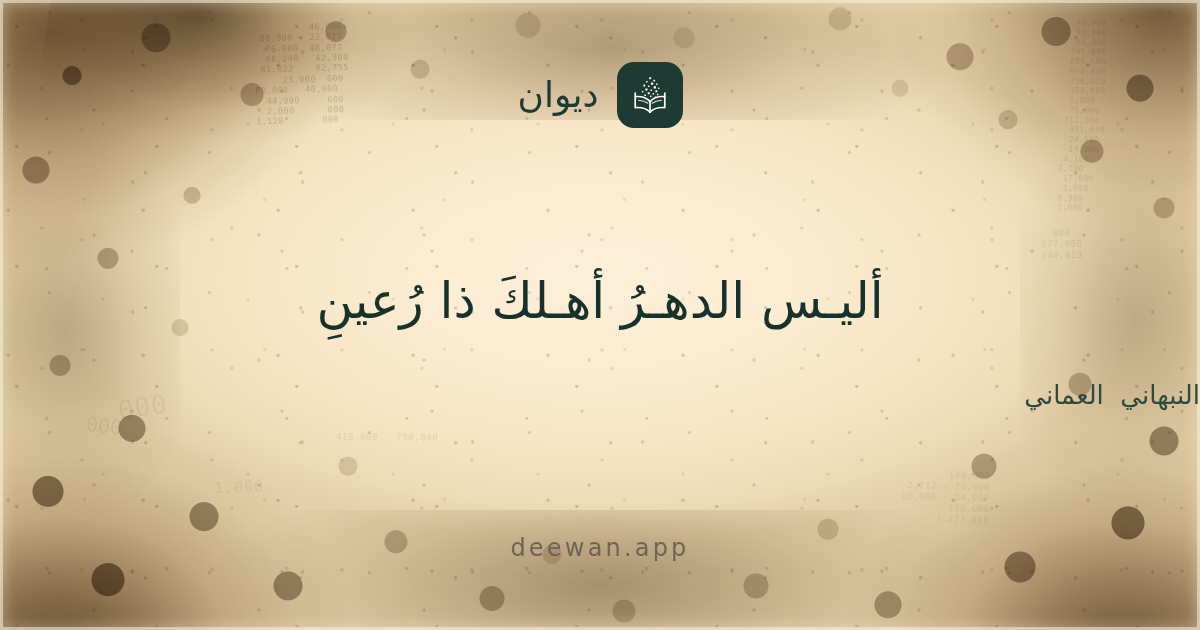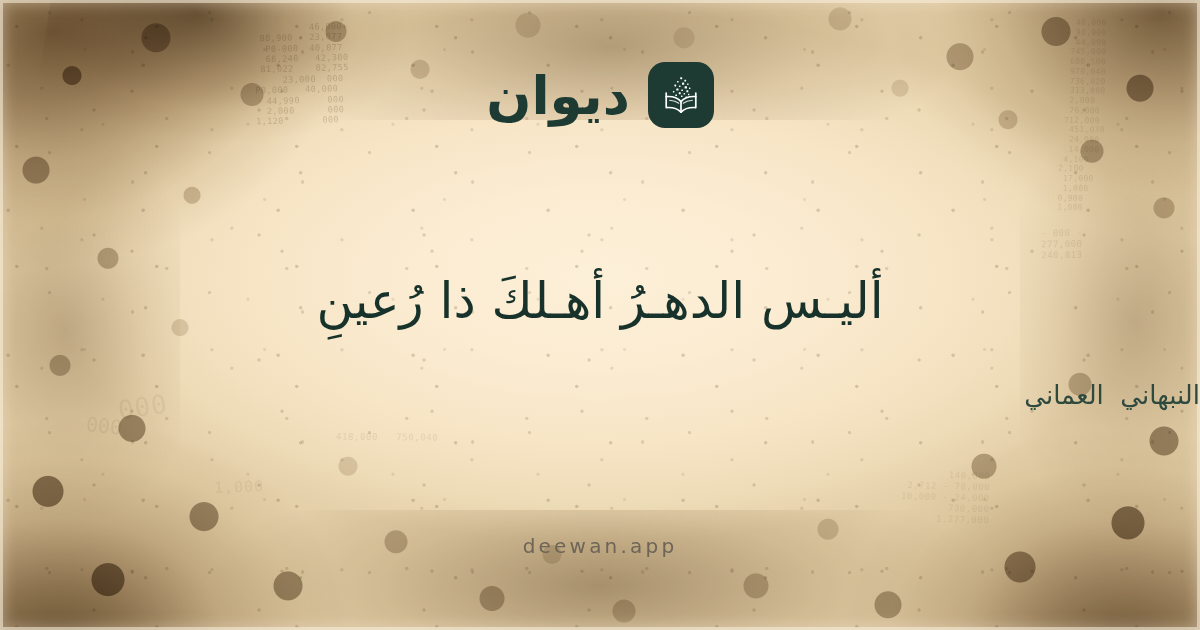--- a/index.html
+++ b/index.html
@@ -280,22 +280,22 @@
     height: 66px;
     border-radius: 17px;
     background: #1d3b33;
     display: flex;
     align-items: center;
     justify-content: center;
     flex: 0 0 auto;
   }
   .brand-mark svg { display: block; }
   .brand-name {
-    font-size: 53px;
-    font-weight: 700;
+    font-size: 36px;
+    font-weight: 400;
     color: #1d3b33;
     line-height: 1;
     letter-spacing: 0.5px;
   }
 
   
   .verse-wrap {
     position: absolute;
     left: 0;
     right: 0;
@@ -336,21 +336,21 @@
   
   .footer-wrap {
     position: absolute;
     left: 0;
     right: 0;
     top: 534px;
     display: flex;
     justify-content: center;
   }
   .footer {
-    font-size: 20px;
+    font-size: 24px;
     font-weight: 400;
     color: #6e6557;
     letter-spacing: 3.2px;
     direction: ltr;
   }
 </style>
 </head>
 <body>
 
 <div class="canvas">

